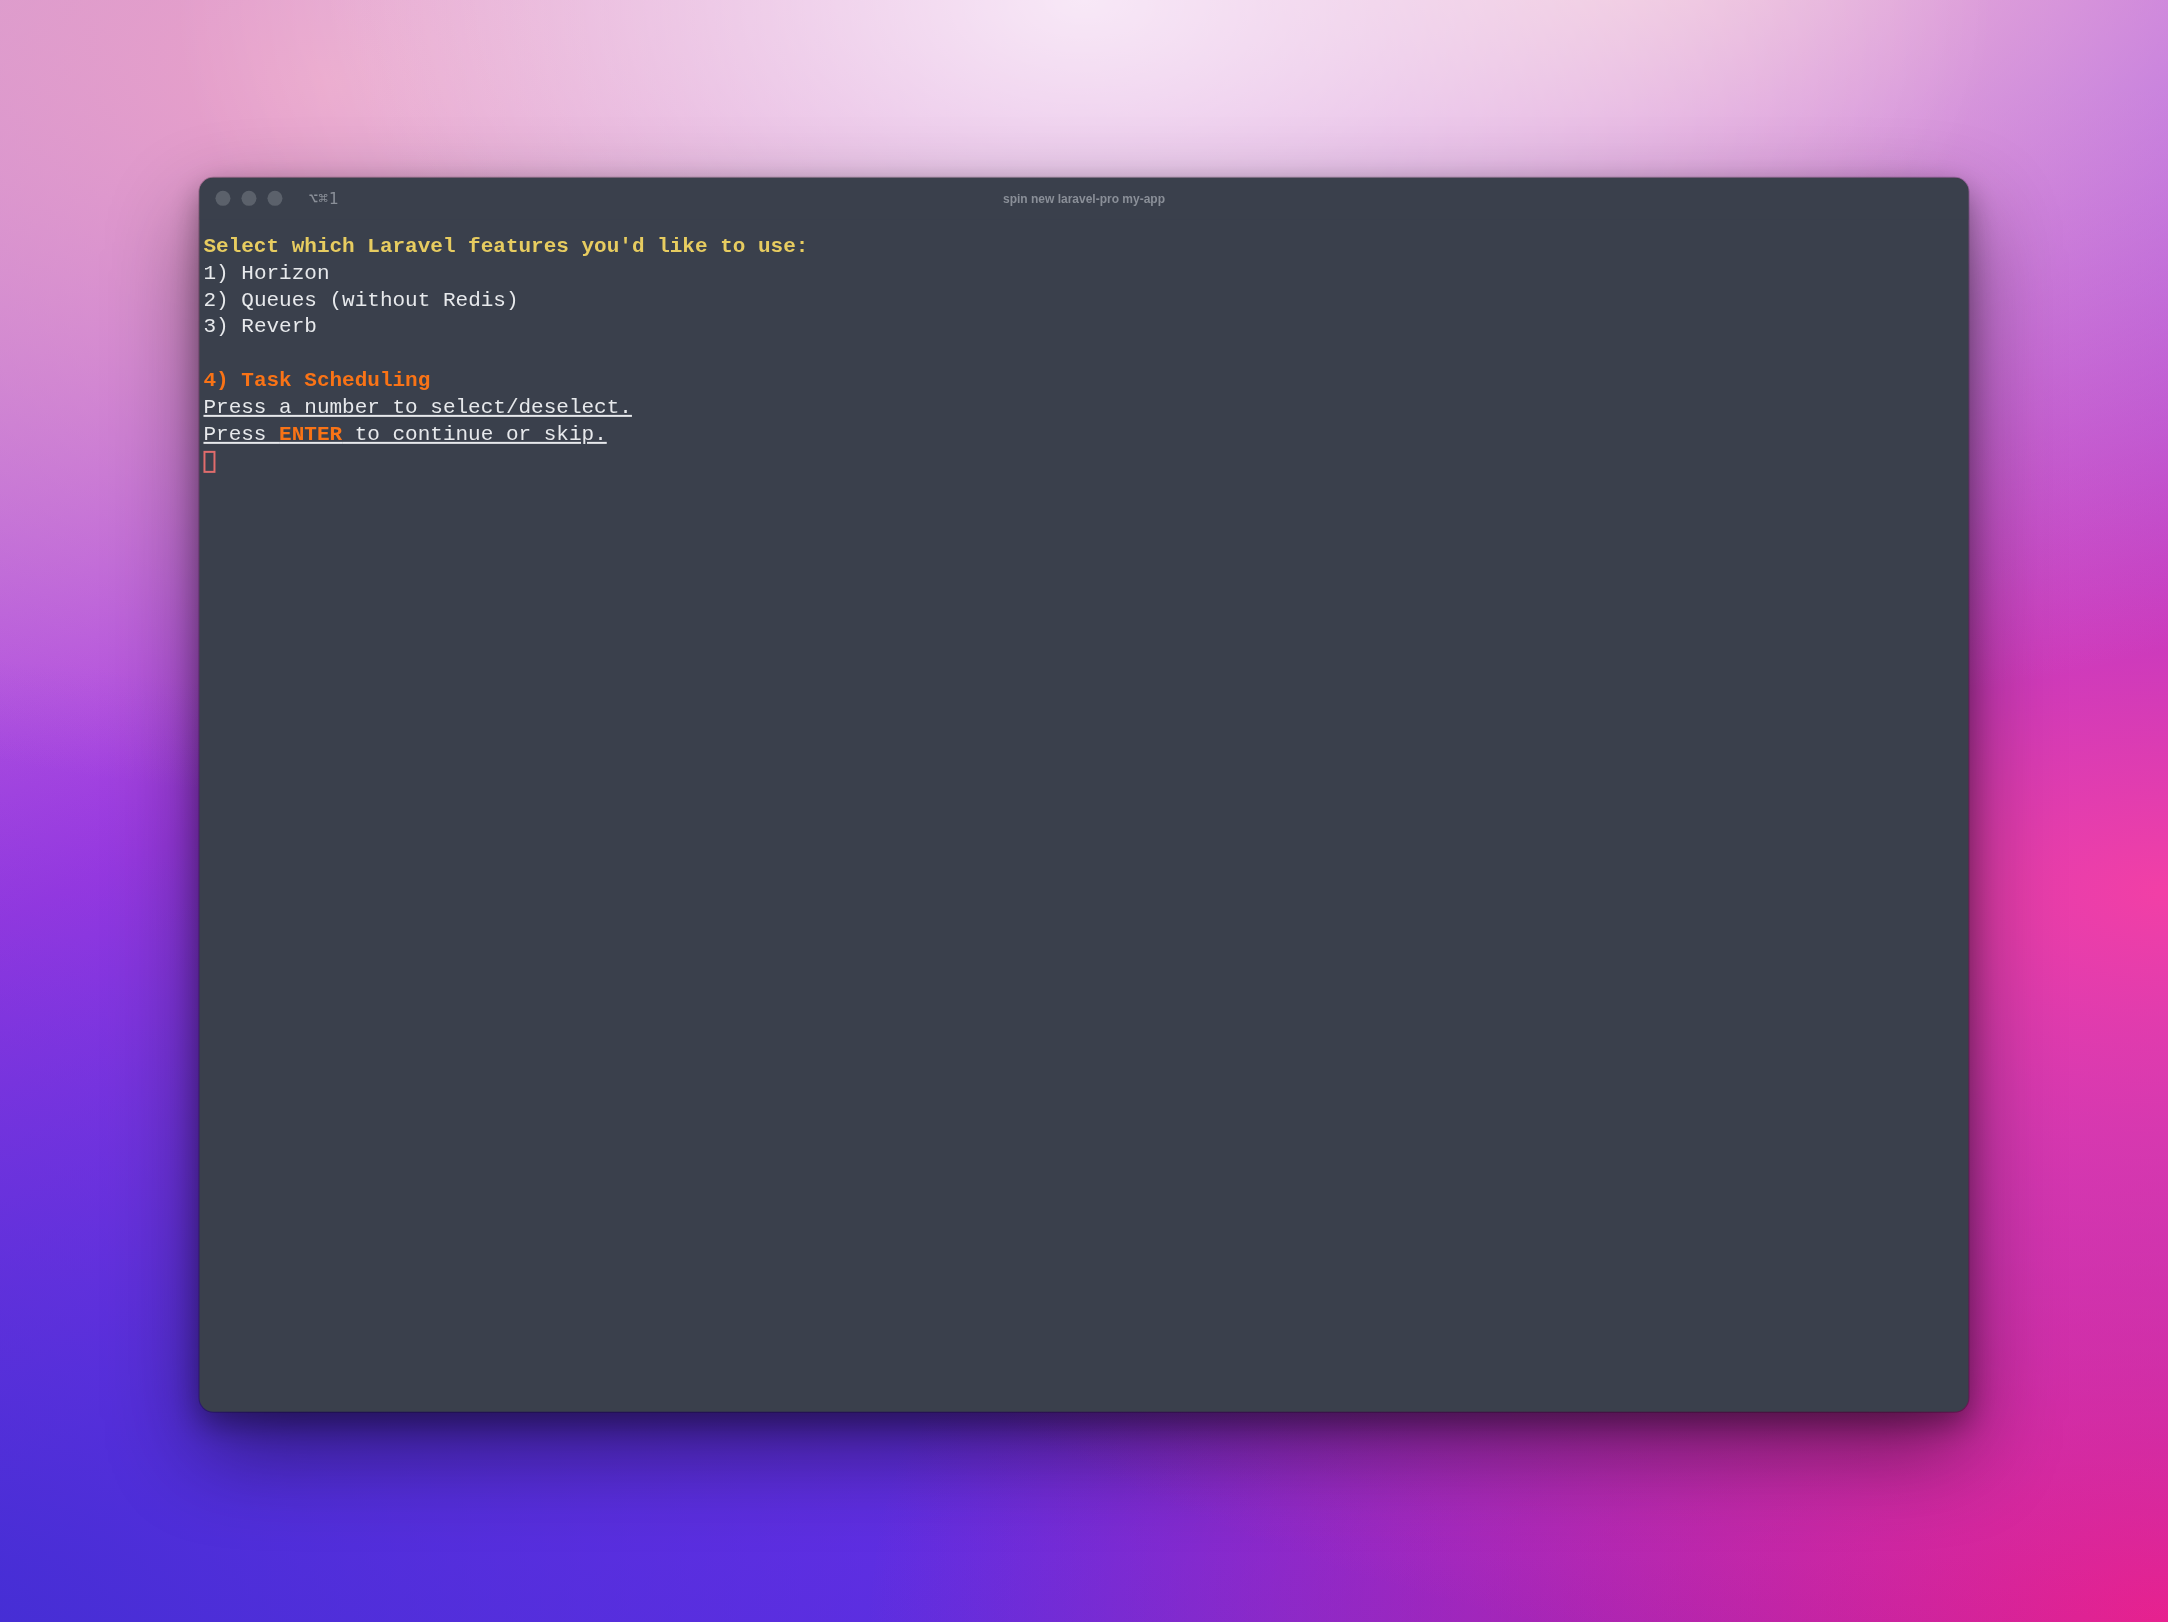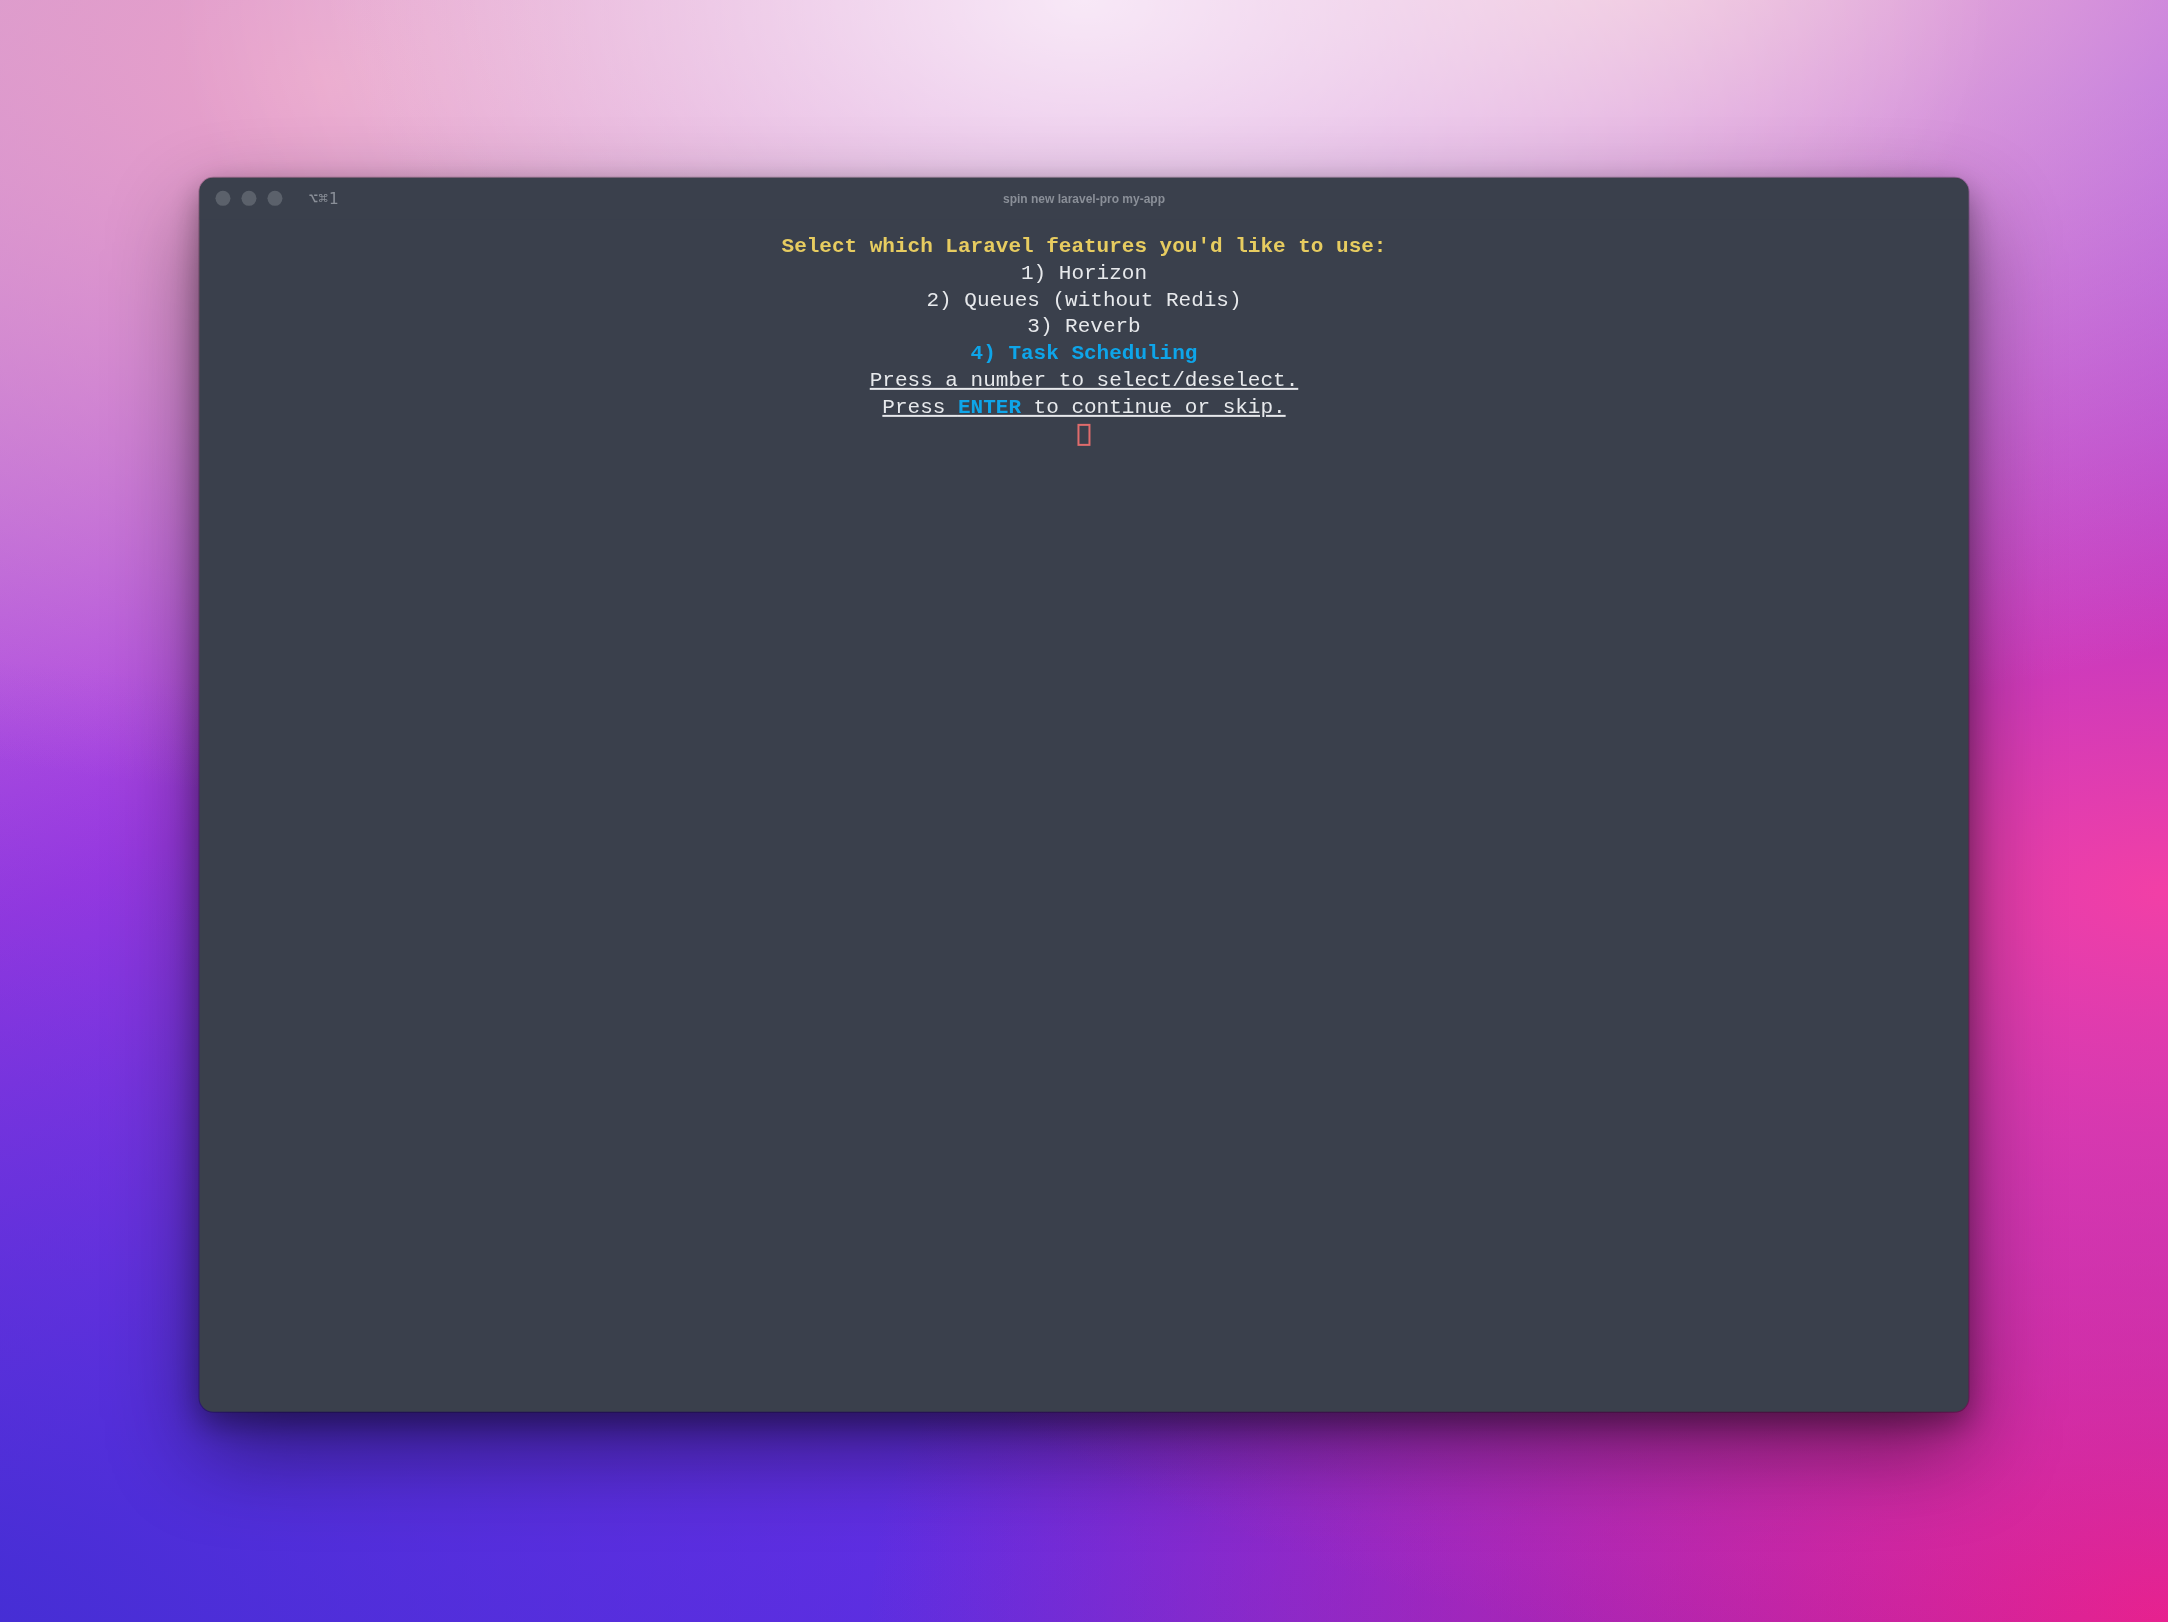--- a/index.html
+++ b/index.html
@@ -88,25 +88,24 @@
 
   .terminal-body {
     flex: 1 1 auto;
     padding: 14px 4px 4px 4px;
     font-family: ui-monospace, SFMono-Regular, Menlo, Monaco, Consolas, "Liberation Mono", monospace;
     font-size: 21px;
     line-height: 1.28;
     color: #e7e9ec;
     white-space: pre;
     overflow: hidden;
-    text-align: center;
   }
   .line { display: block; }
   .fg-yellow { color: #e7cc60; font-weight: 700; }
-  .fg-blue   { color: #0ea5e9; font-weight: 700; }
+  .fg-blue   { color: #f97316; font-weight: 700; margin-top: 27px; }
   .fg-default{ color: #e7e9ec; text-decoration: underline; }
   .cursor-box {
     display: inline-block;
     width: 0.58em;
     height: 1.05em;
     border: 2px solid #e06c6c;
     vertical-align: text-bottom;
     margin-top: 2px;
   }
 </style>

